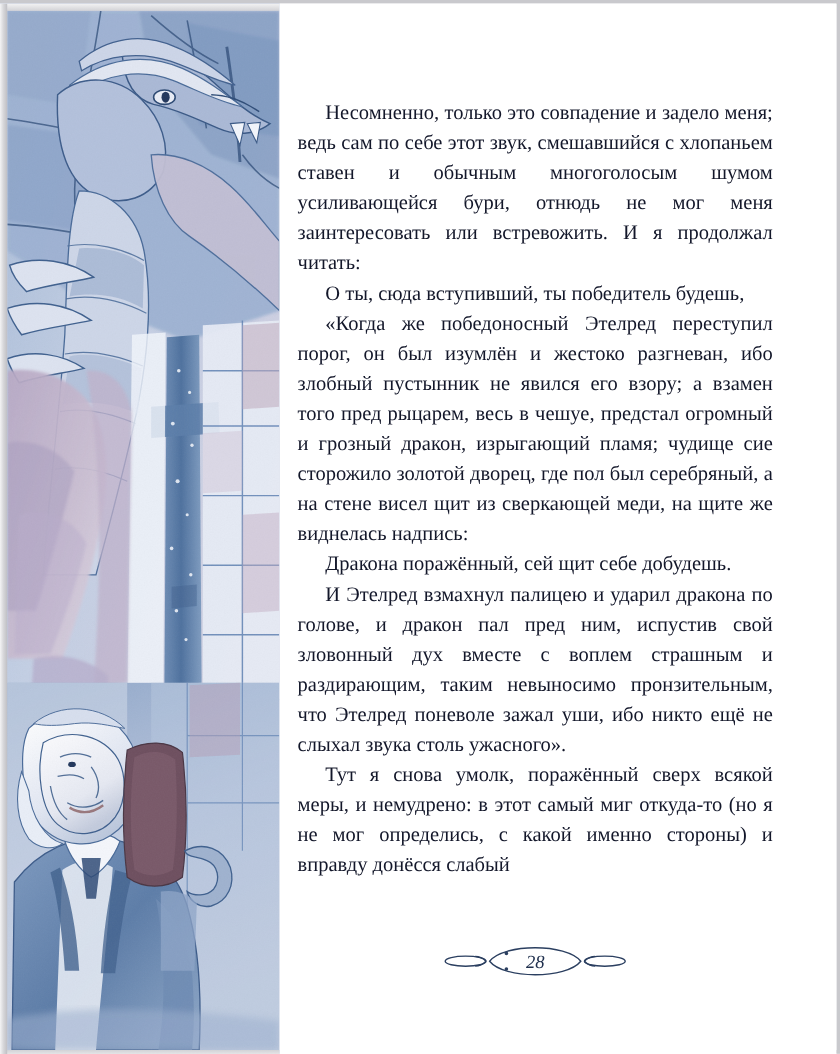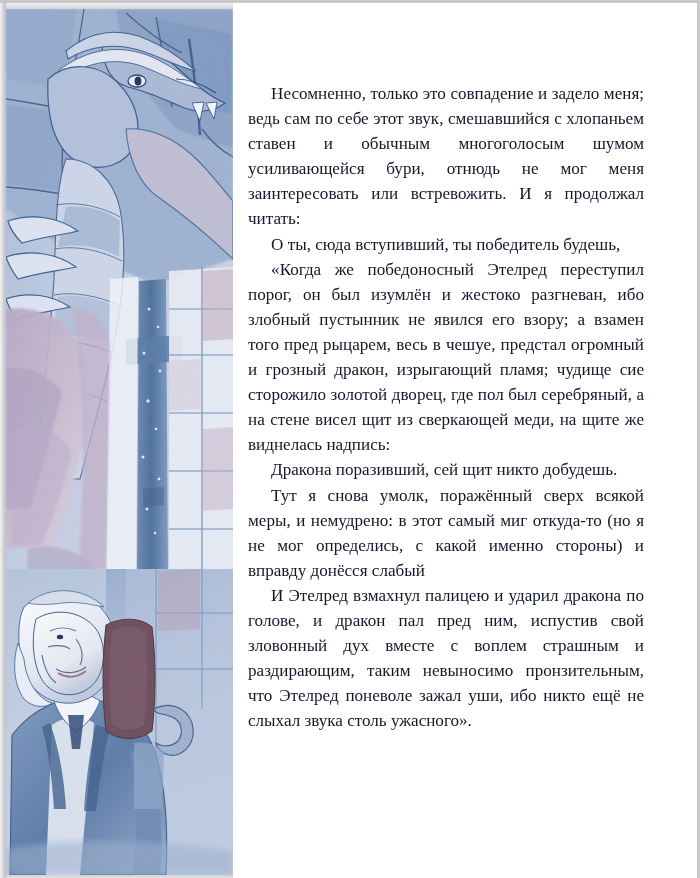--- a/index.html
+++ b/index.html
@@ -350,20 +350,41 @@
     <div class="illo-bottom-edge"></div>
     <div class="illo-left-edge"></div>
   </div>
 
   <div class="text-page">
 
     <div class="text-column">
       <p>Несомненно, только это совпадение и задело меня; ведь сам по себе этот звук, смешавший­ся с хлопаньем ставен и обычным многоголо­сым шумом усиливающейся бури, отнюдь не мог меня заинтересовать или встревожить. И я продолжал читать:</p>
       <p>О ты, сюда вступивший, ты победитель бу­дешь,</p>
       <p>«Когда же победоносный Этелред пере­ступил порог, он был изумлён и жестоко раз­гневан, ибо злобный пустынник не явился его взору; а взамен того пред рыцарем, весь в чешуе, предстал огромный и грозный дракон, изрыгающий пламя; чудище сие сторожило золотой дворец, где пол был серебряный, а на стене висел щит из сверкающей меди, на щите же виднелась надпись:</p>
-      <p>Дракона поразивший, сей щит никто добу­дешь.</p>
+      <p>Дракона поражённый, сей щит себе добу­дешь.</p>
+      <p>И Этелред взмахнул палицею и ударил дракона по голове, и дракон пал пред ним, испустив свой зловонный дух вместе с во­плем страшным и раздирающим, таким не­выносимо пронзительным, что Этелред по­неволе зажал уши, ибо никто ещё не слыхал звука столь ужасного».</p>
       <p>Тут я снова умолк, поражённый сверх всякой меры, и немудрено: в этот самый миг откуда-то (но я не мог определись, с какой именно стороны) и вправду донёсся слабый</p>
-      <p>И Этелред взмахнул палицею и ударил дракона по голове, и дракон пал пред ним, испустив свой зловонный дух вместе с во­плем страшным и раздирающим, таким не­выносимо пронзительным, что Этелред по­неволе зажал уши, ибо никто ещё не слыхал звука столь ужасного».</p>
     </div>
 
+    <div class="folio">
+      <svg width="180" height="40" viewBox="0 0 180 40">
+        <g fill="none" stroke="#2b3f60" stroke-width="1.15">
+
+          <path d="M52 20 C64 5 116 5 128 20 C116 35 64 35 52 20 Z"></path>
+
+          <ellipse cx="32" cy="20" rx="17" ry="4.2"></ellipse>
+          <path d="M49 20 C46 17 44 16 40 16"></path>
+          <path d="M49 20 C46 23 44 24 40 24"></path>
+
+          <ellipse cx="148" cy="20" rx="17" ry="4.2"></ellipse>
+          <path d="M131 20 C134 17 136 16 140 16"></path>
+          <path d="M131 20 C134 23 136 24 140 24"></path>
+        </g>
+        <g fill="#2b3f60">
+          <circle cx="66" cy="13.5" r="1.5"></circle>
+          <circle cx="66" cy="26.5" r="1.5"></circle>
+        </g>
+        <text class="folio-num" x="90" y="25.5" text-anchor="middle">28</text>
+      </svg>
+    </div>
 
   </div>
 </div>
 
 </body></html>

